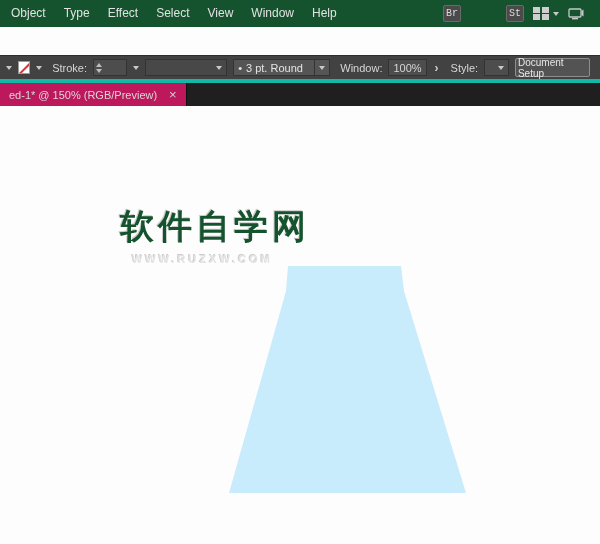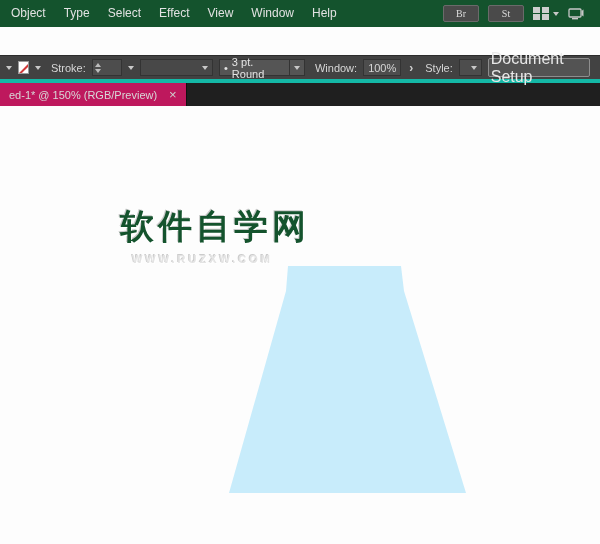--- a/index.html
+++ b/index.html
@@ -9,23 +9,23 @@
   .app { position:relative; width:600px; height:544px; background:#fdfdfd; }
 
   
   .menubar {
     height:27px; background:#14532d; display:flex; align-items:center;
     color:#e2e2e2; font-size:12px; padding-left:2px;
   }
   .menu-item { padding:0 9px; line-height:27px; cursor:default; }
   .menubar-right { margin-left:auto; display:flex; align-items:center; gap:9px; padding-right:16px; }
   .sq-btn {
-    width:36px; height:17px; background:#4a4a4a; border:1px solid #6a6a6a;
-    color:#dcdcdc; font-size:10px; font-family:Liberation Serif, serif;
-    display:flex; align-items:center; justify-content:center; border-radius:2px;
+    width:18px; height:17px; background:#4a4a4a; border:1px solid #6a6a6a;
+    color:#dcdcdc; font-size:10px; font-family:Liberation Mono, monospace;
+    display:flex; align-items:center; justify-content:center; border-radius:2px;margin-left:36px;
   }
   .grid-icon {
     width:16px; height:13px;
     background:
       linear-gradient(#cfcfcf,#cfcfcf) 0 0/7px 6px no-repeat,
       linear-gradient(#cfcfcf,#cfcfcf) 9px 0/7px 6px no-repeat,
       linear-gradient(#cfcfcf,#cfcfcf) 0 7px/7px 6px no-repeat,
       linear-gradient(#cfcfcf,#cfcfcf) 9px 7px/7px 6px no-repeat;
   }
   .chev { width:0; height:0; border-left:3px solid transparent; border-right:3px solid transparent; border-top:4px solid #c8c8c8; }
@@ -49,21 +49,21 @@
   .dd-box { background:#4d4d4d; border:1px solid #333; height:17px; display:flex; align-items:center; padding:0 4px; gap:4px; }
   .profile-dd { width:88px; justify-content:flex-end; background:#484848; }
   .brush-dd { width:104px; background:#555; color:#e4e4e4; }
   .brush-dd .divider { width:1px; height:15px; background:#333; margin-left:auto; }
   .opacity-field { width:40px; }
   .flyout { color:#cfcfcf; font-size:12px; font-weight:bold; padding:0 2px; }
   .style-dd { width:26px; justify-content:flex-end; }
   .docsetup-btn {
     margin-left:auto; margin-right:4px; height:19px; padding:0 2px;
     background:#535353; border:1px solid #8e8e8e; border-radius:2px;
-    color:#e8e8e8; font-size:16px; font-family:"Liberation Sans",sans-serif;
+    color:#e8e8e8; font-size:10px; font-family:"Liberation Sans",sans-serif;
     display:flex; align-items:center;
   }
 
   
   .tabbar { height:23px; background:#1f1f1f; display:flex; align-items:stretch; }
   .tab {
     background:#be185d; color:#d8d8d8; font-size:11px;
     display:flex; align-items:center; padding:0 9px; gap:12px;
     border-right:1px solid #101010;
   }
@@ -85,22 +85,22 @@
   .artwork { position:absolute; left:0; top:0; }
 </style>
 </head>
 <body>
 
 <div class="app">
 
   <div class="menubar">
     <span class="menu-item">Object</span>
     <span class="menu-item">Type</span>
+    <span class="menu-item">Effect</span>
     <span class="menu-item">Select</span>
-    <span class="menu-item">Effect</span>
     <span class="menu-item">View</span>
     <span class="menu-item">Window</span>
     <span class="menu-item">Help</span>
 
     <div class="menubar-right">
       <div class="sq-btn">Br</div>
       <div class="sq-btn">St</div>
       <div style="display:flex;align-items:center;gap:4px;">
         <span class="grid-icon"></span>
         <span class="chev"></span>

